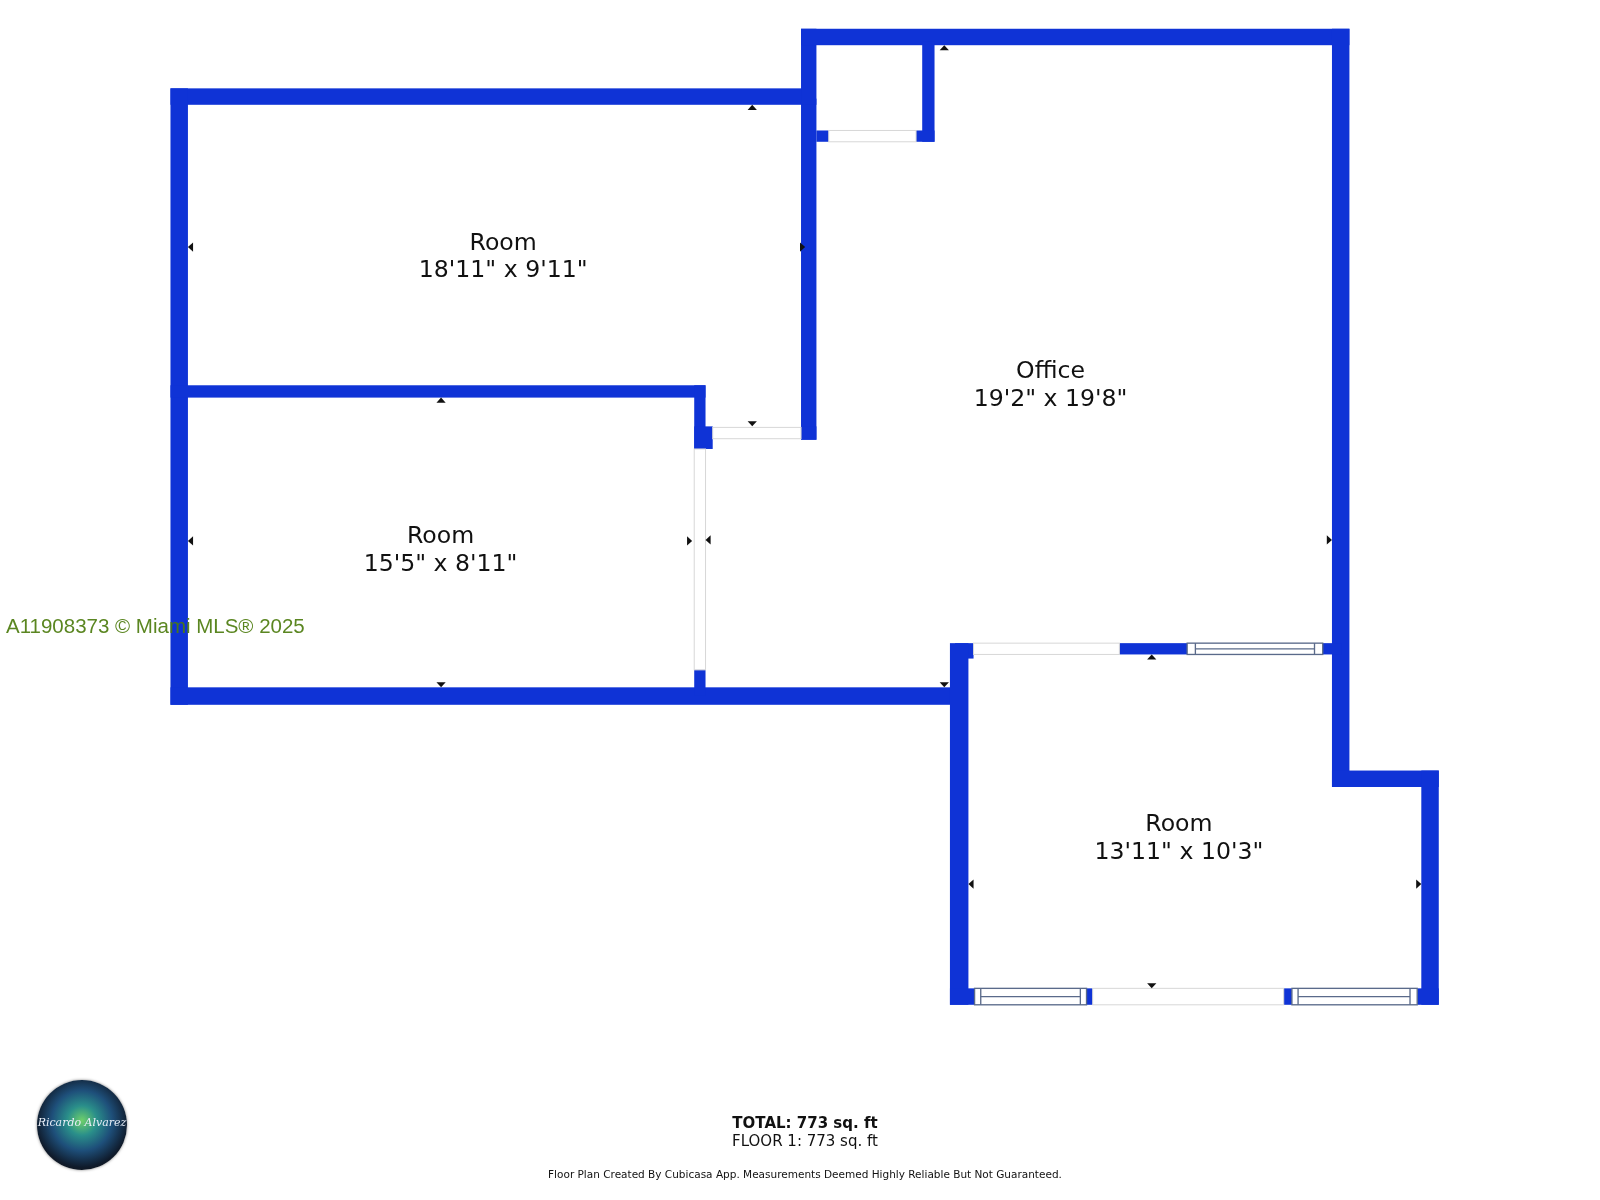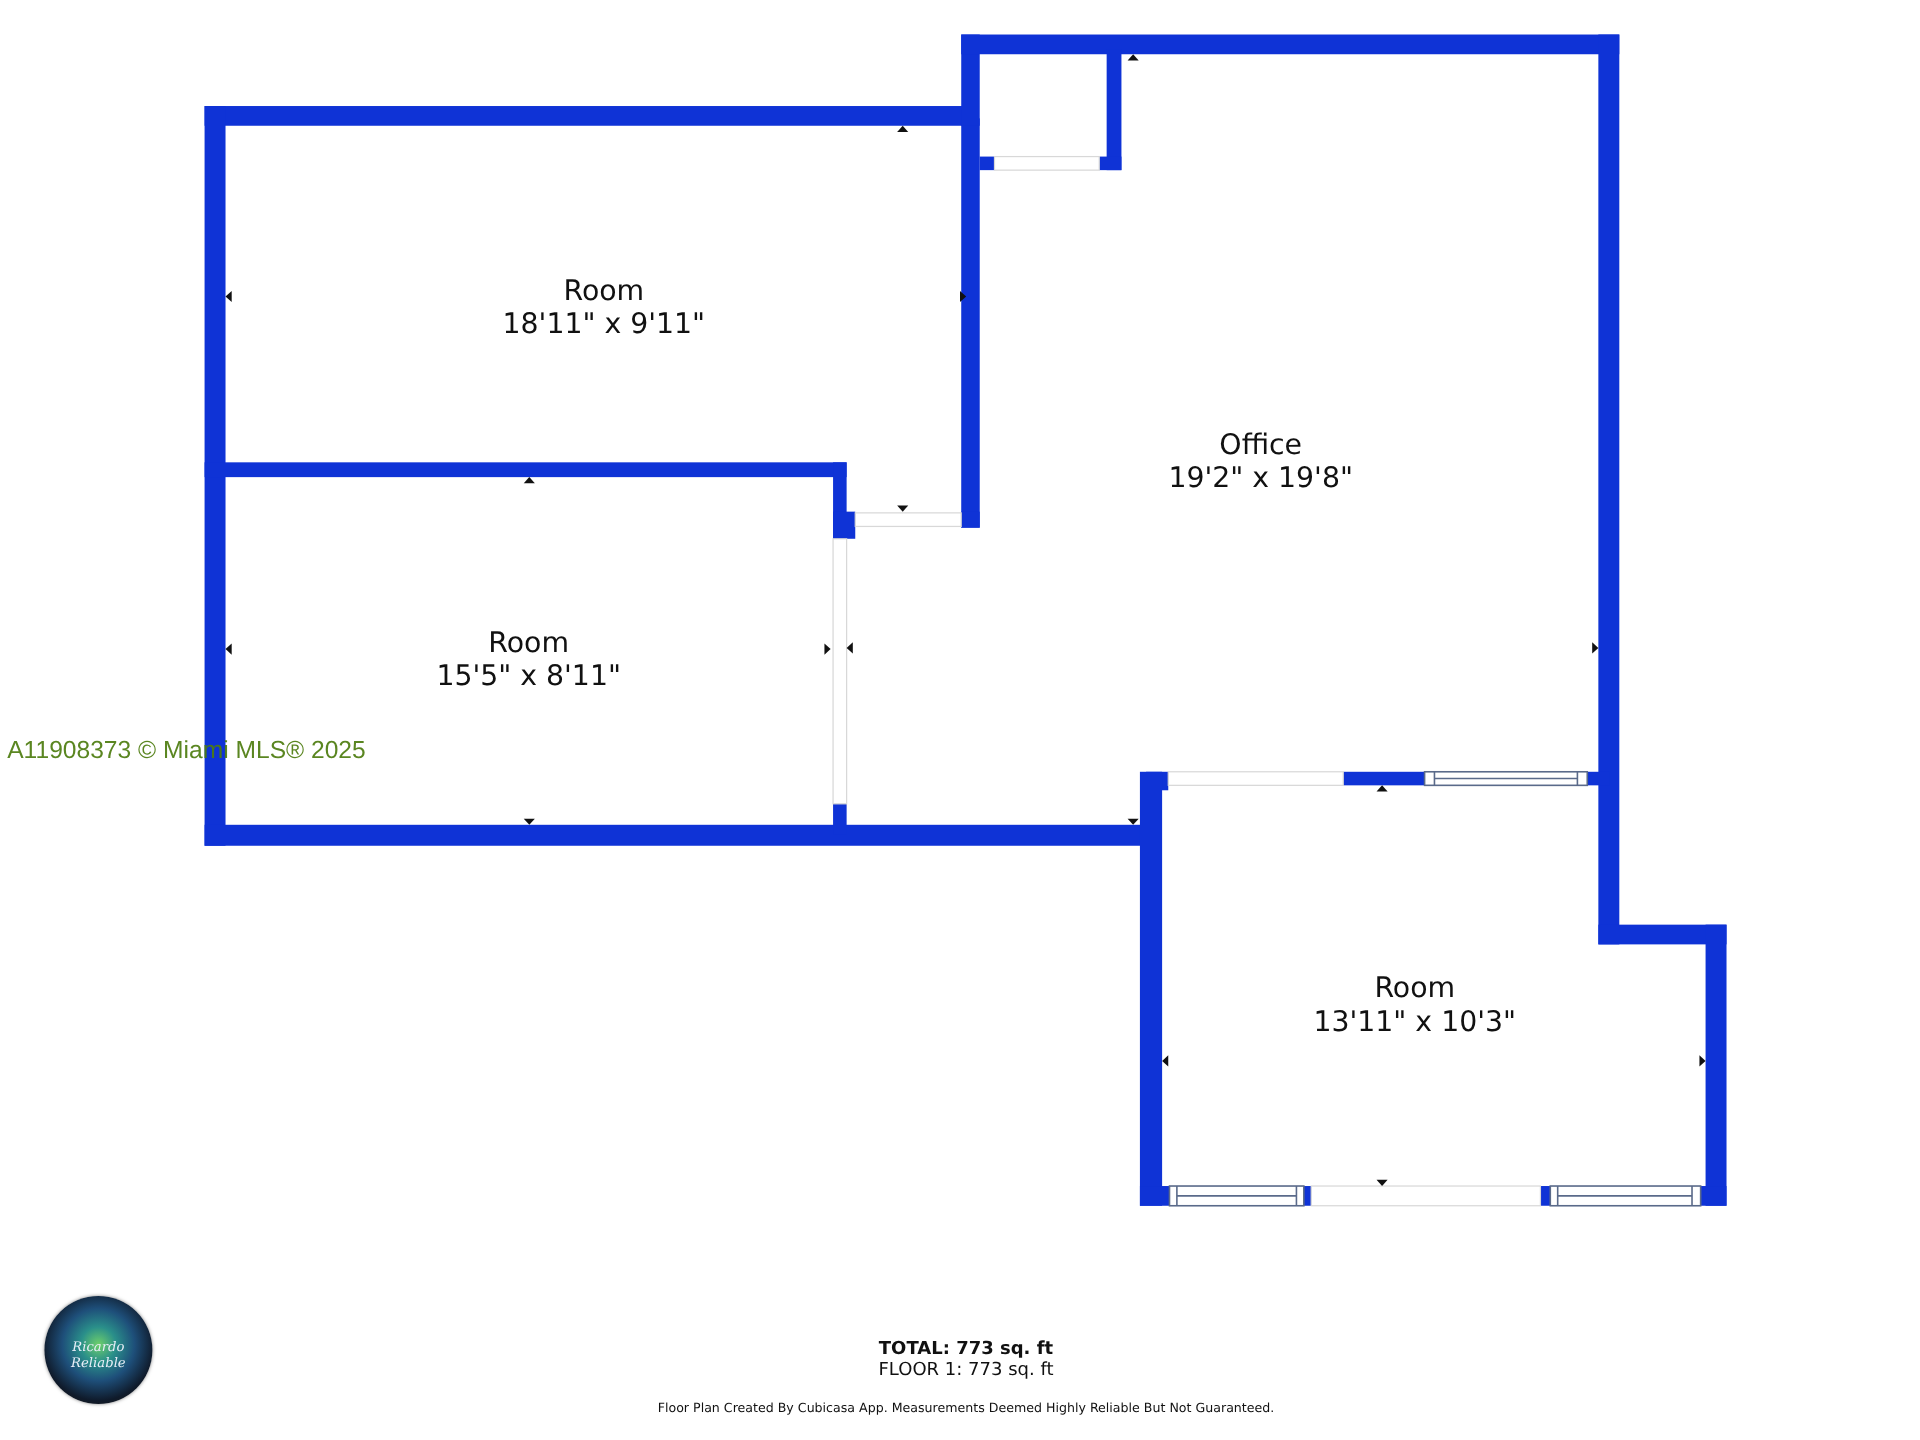--- a/index.html
+++ b/index.html
@@ -123,21 +123,21 @@
     <text class="room-label room-dim" x="1023" y="395">19'2" x 19'8"</text>
 
     <text class="room-label room-name" x="1148" y="809">Room</text>
     <text class="room-label room-dim" x="1148" y="836">13'11" x 10'3"</text>
   </g>
 </svg>
 
 <div class="watermark">A11908373 © Miami MLS® 2025</div>
 
 <div class="logo">
-  <div class="logo-sig">Ricardo Reliable</div>
+  <div class="logo-sig">Ricardo Alvarez</div>
 </div>
 
 <div class="totals">
   <div class="total-line">TOTAL: 773 sq. ft</div>
   <div class="floor-line">FLOOR 1: 773 sq. ft</div>
 </div>
 
 <div class="disclaimer">Floor Plan Created By Cubicasa App. Measurements Deemed Highly Reliable But Not Guaranteed.</div>
 
 </body></html>

